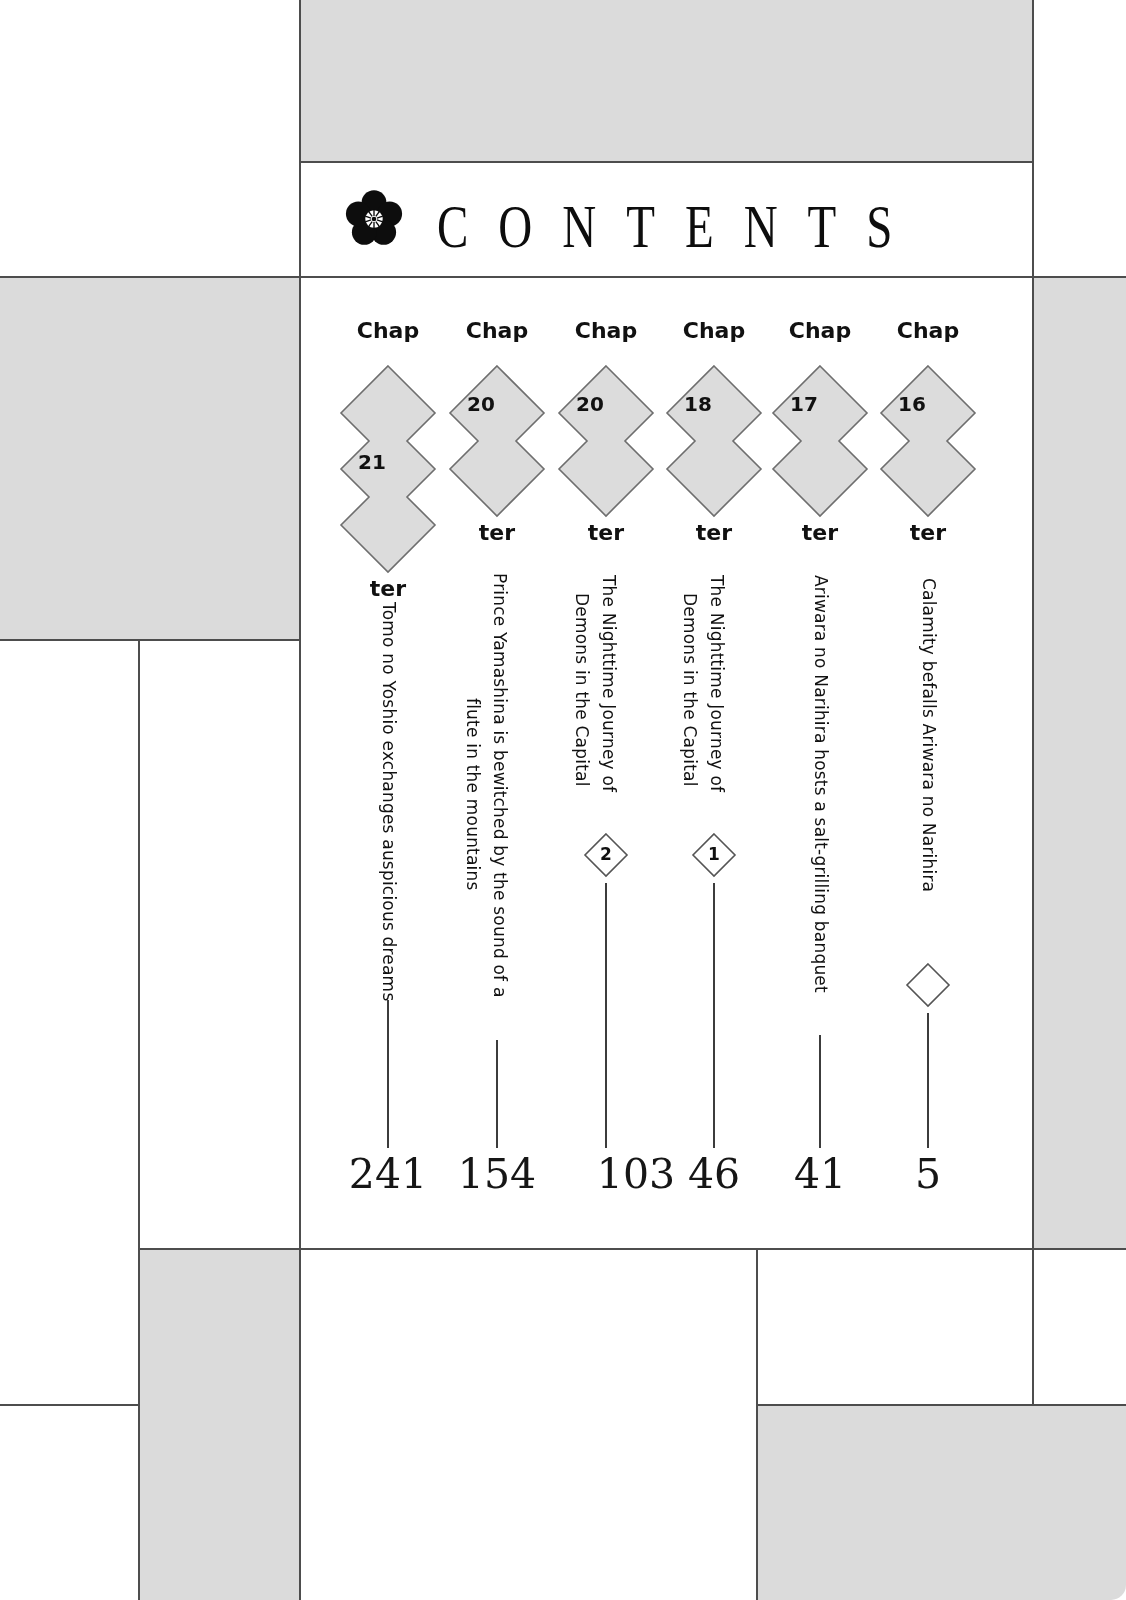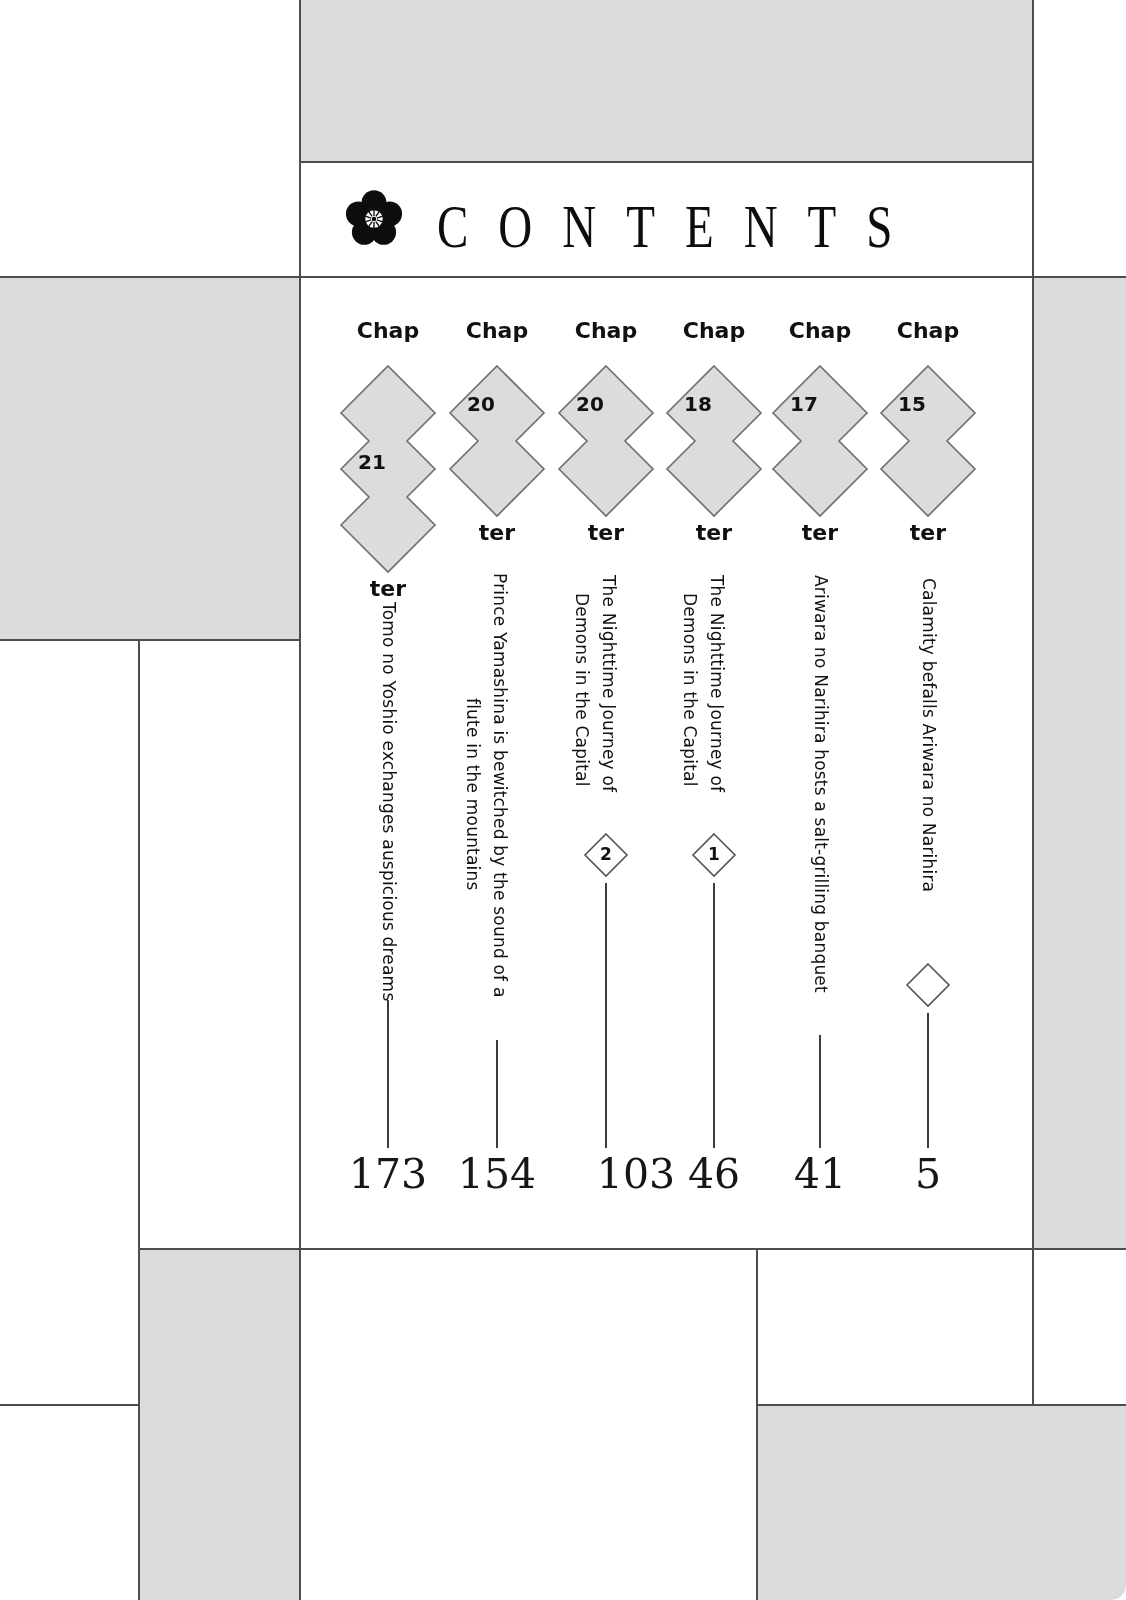--- a/index.html
+++ b/index.html
@@ -74,21 +74,21 @@
 
   <div class="chap-label" style="left:343px;top:318px">Chap</div>
   <svg class="dstack" style="left:333px;top:363px" width="110" height="212" viewBox="0 0 110 212">
     <path d="M55 3 L102 50 L74 78 L102 106 L74 134 L102 162 L55 209 L8 162 L36 134 L8 106 L36 78 L8 50 Z" fill="#dcdcdc" stroke="#6e6e6e" stroke-width="1.6"></path>
   </svg>
   <div class="dnum" style="left:358px;top:450px">21</div>
   <div class="chap-label" style="left:343px;top:576px"></div>
   <div class="chap-label" style="left:343px;top:576px">ter</div>
   <div class="vtext" style="left:399px;top:602px">Tomo no Yoshio exchanges auspicious dreams</div>
   <div class="leader" style="left:387px;top:1000px;height:148px"></div>
-  <div class="pagenum" style="left:328px;top:1150px">173</div>
+  <div class="pagenum" style="left:328px;top:1150px">241</div>
 
   <div class="chap-label" style="left:452px;top:318px">Chap</div>
   <svg class="dstack" style="left:442px;top:363px" width="110" height="156" viewBox="0 0 110 156">
     <path d="M55 3 L102 50 L74 78 L102 106 L55 153 L8 106 L36 78 L8 50 Z" fill="#dcdcdc" stroke="#6e6e6e" stroke-width="1.6"></path>
   </svg>
   <div class="dnum" style="left:467px;top:392px">20</div>
   <div class="chap-label" style="left:452px;top:520px">ter</div>
   <div class="vtext" style="left:510px;top:573px">Prince Yamashina is bewitched by the sound of a</div>
   <div class="vtext" style="left:483px;top:698px">flute in the mountains</div>
   <div class="leader" style="left:496px;top:1040px;height:108px"></div>
@@ -135,21 +135,21 @@
   <div class="dnum" style="left:790px;top:392px">17</div>
   <div class="chap-label" style="left:775px;top:520px">ter</div>
   <div class="vtext" style="left:831px;top:575px">Ariwara no Narihira hosts a salt-grilling banquet</div>
   <div class="leader" style="left:819px;top:1035px;height:113px"></div>
   <div class="pagenum" style="left:760px;top:1150px">41</div>
 
   <div class="chap-label" style="left:883px;top:318px">Chap</div>
   <svg class="dstack" style="left:873px;top:363px" width="110" height="156" viewBox="0 0 110 156">
     <path d="M55 3 L102 50 L74 78 L102 106 L55 153 L8 106 L36 78 L8 50 Z" fill="#dcdcdc" stroke="#6e6e6e" stroke-width="1.6"></path>
   </svg>
-  <div class="dnum" style="left:898px;top:392px">15</div>
+  <div class="dnum" style="left:898px;top:392px">16</div>
   <div class="chap-label" style="left:883px;top:520px">ter</div>
   <div class="vtext" style="left:939px;top:578px">Calamity befalls Ariwara no Narihira</div>
   <div class="part" style="left:904px;top:961px">
     <svg width="48" height="48" viewBox="0 0 48 48">
       <polygon points="24,3 45,24 24,45 3,24" fill="#ffffff" stroke="#555555" stroke-width="1.6"></polygon>
     </svg>
     <span></span>
   </div>
   <div class="leader" style="left:927px;top:1013px;height:135px"></div>
   <div class="pagenum" style="left:868px;top:1150px">5</div>

